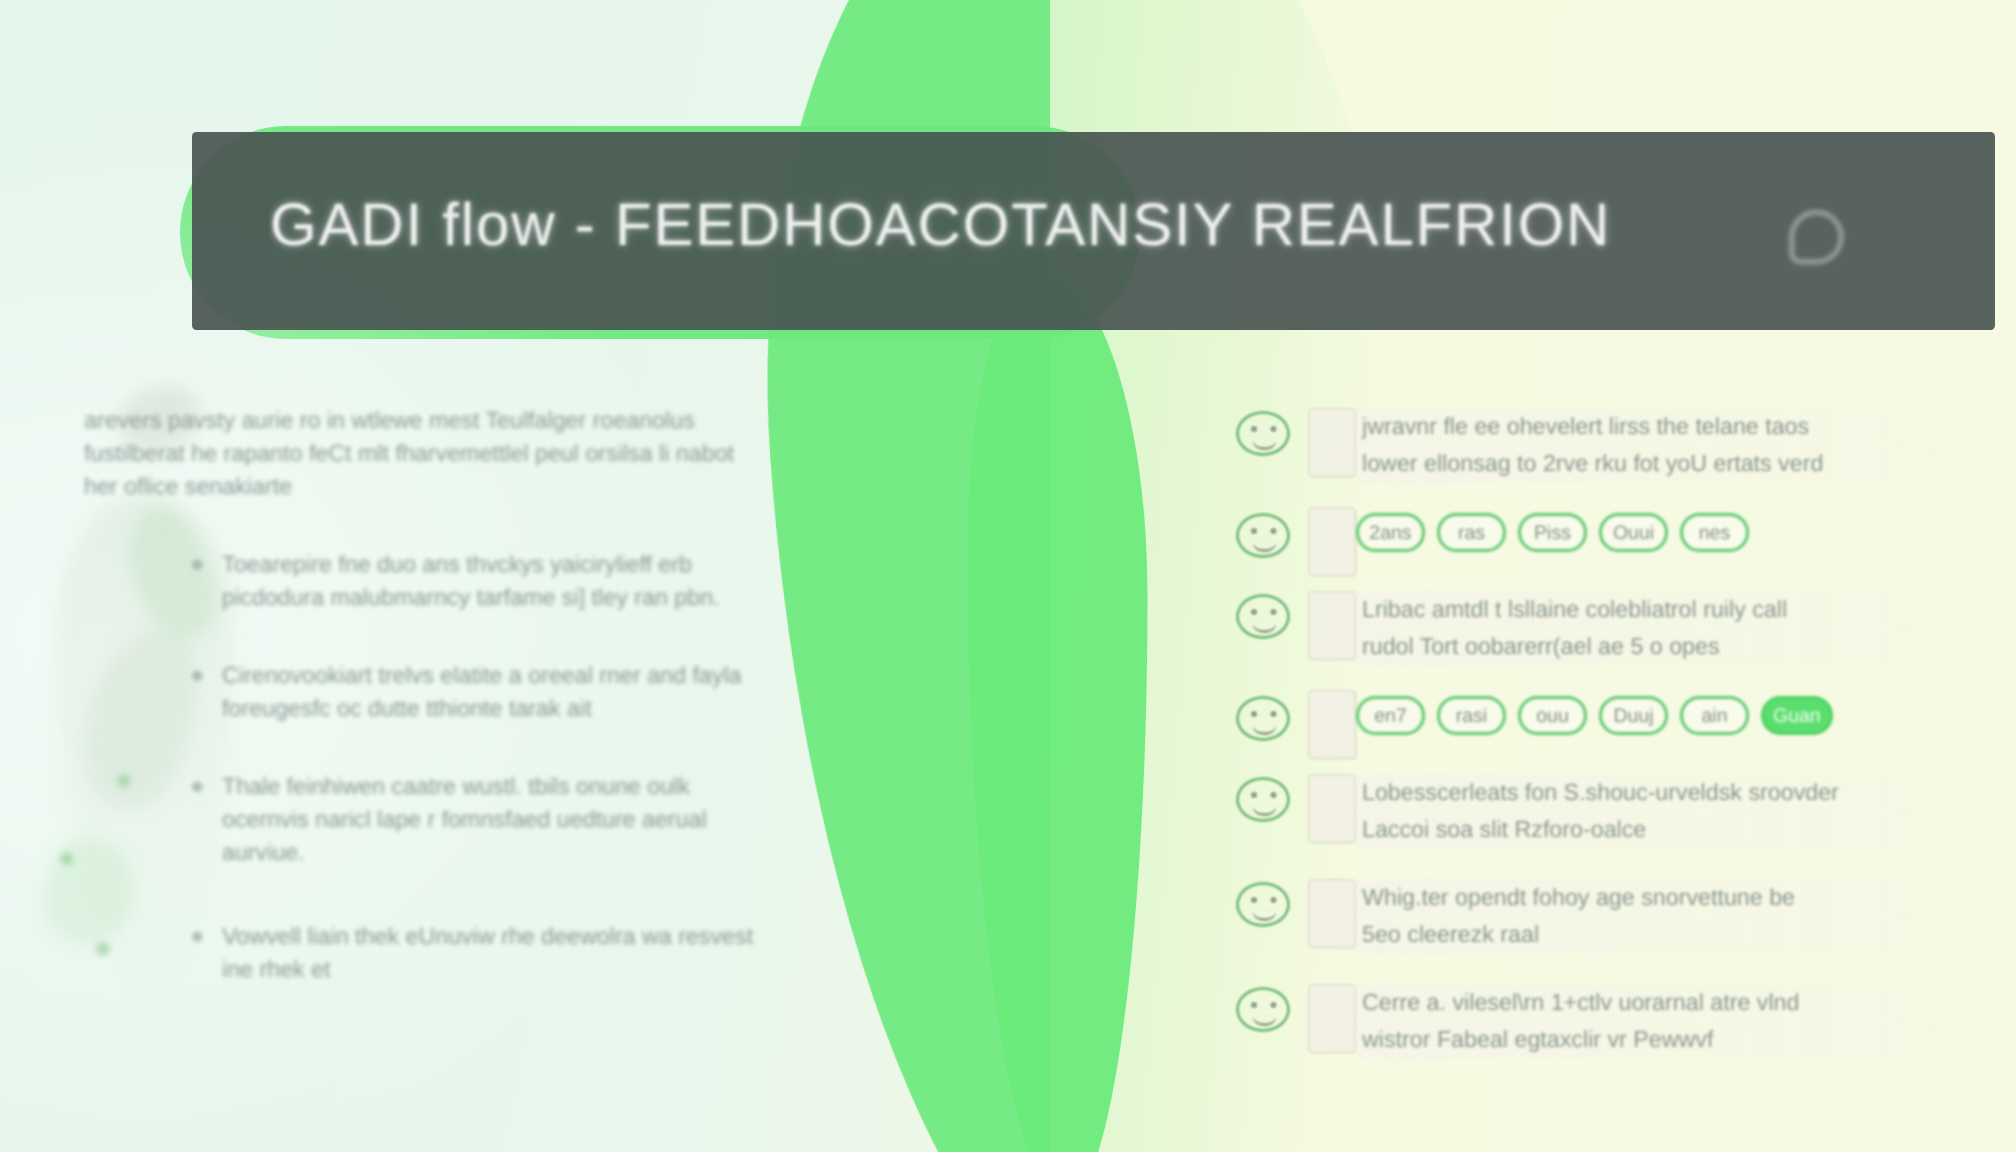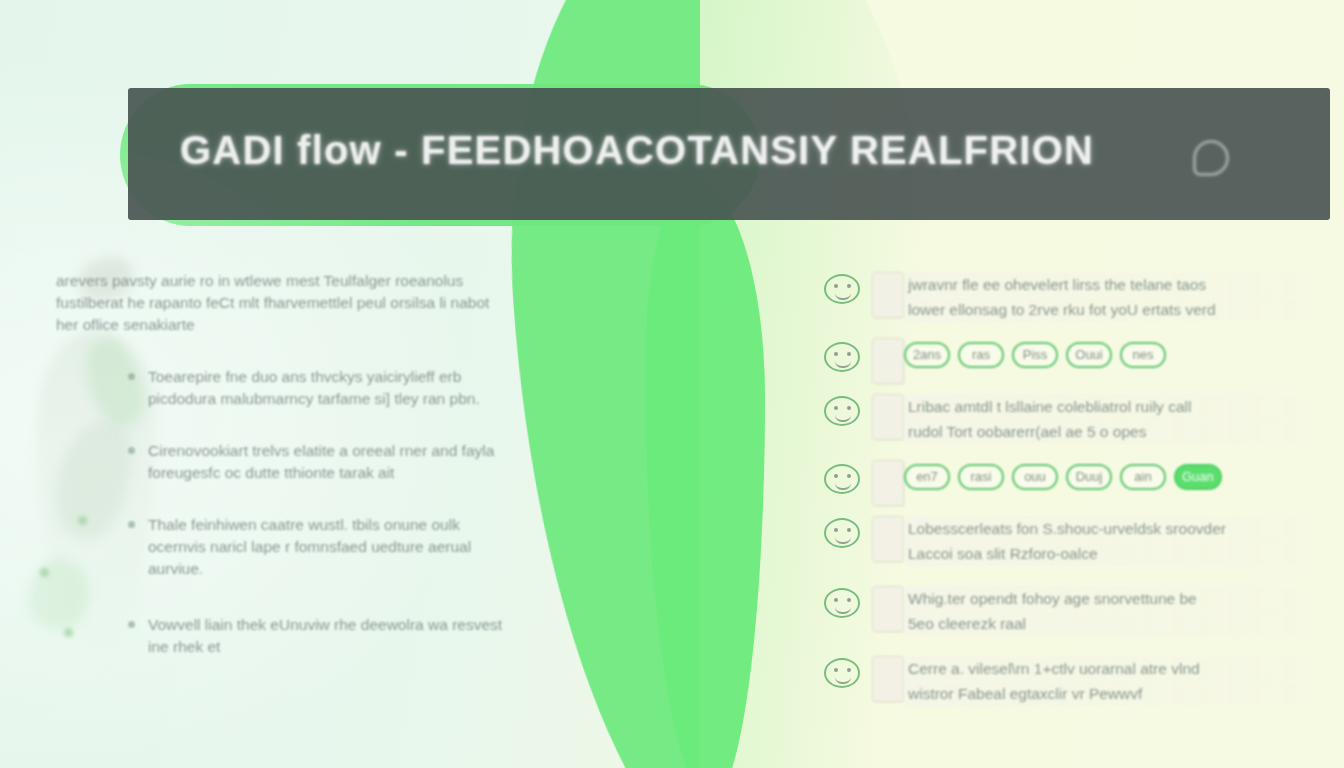--- a/index.html
+++ b/index.html
@@ -130,21 +130,21 @@
     border-radius: 3px;
   }
   .title-text {
     position: absolute;
     left: 180px;
     top: 128px;
     width: 1100px;
     height: 56px;
     color: #ffffff;
     font-size: 40px;
-    font-weight: bold;
+    font-weight: normal;
     letter-spacing: 1.2px;
     white-space: nowrap;
     overflow: hidden;
     text-shadow: 0 0 5px rgba(255,255,255,0.55), 0 0 12px rgba(120,140,130,0.5);
     filter: blur(0.9px);
     opacity: 0.9;
   }
   .title-glyph {
     position: absolute;
     right: 115px;

